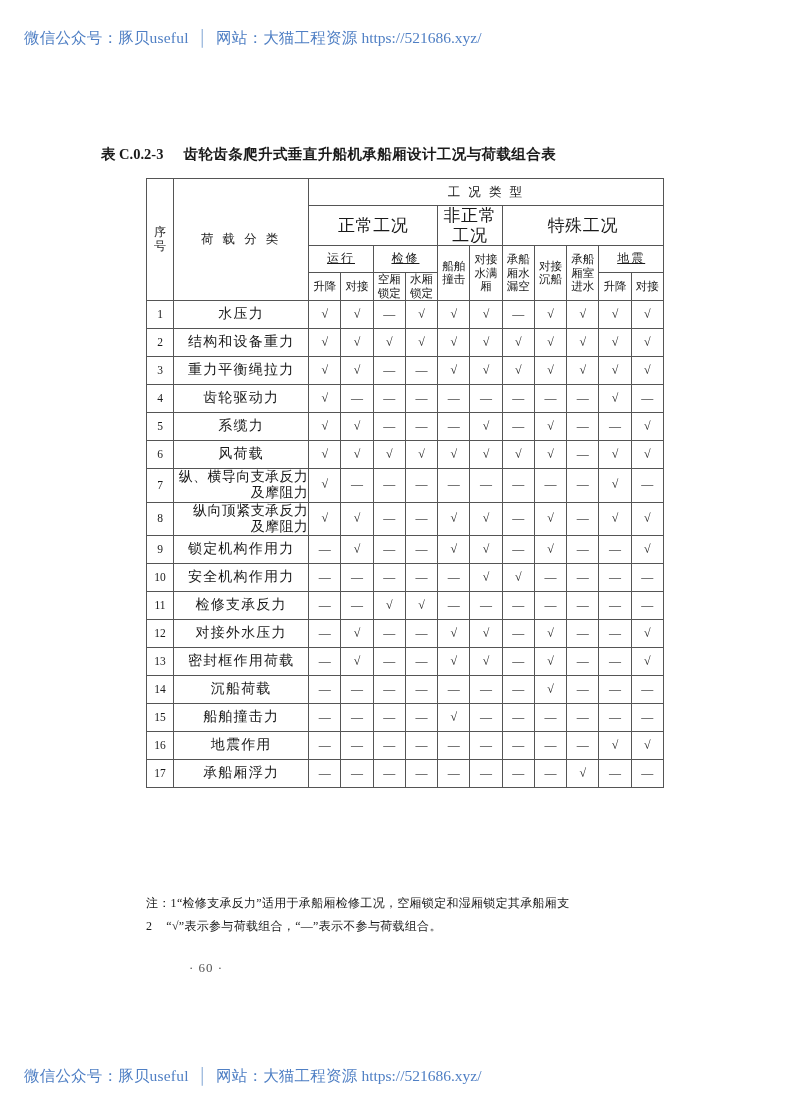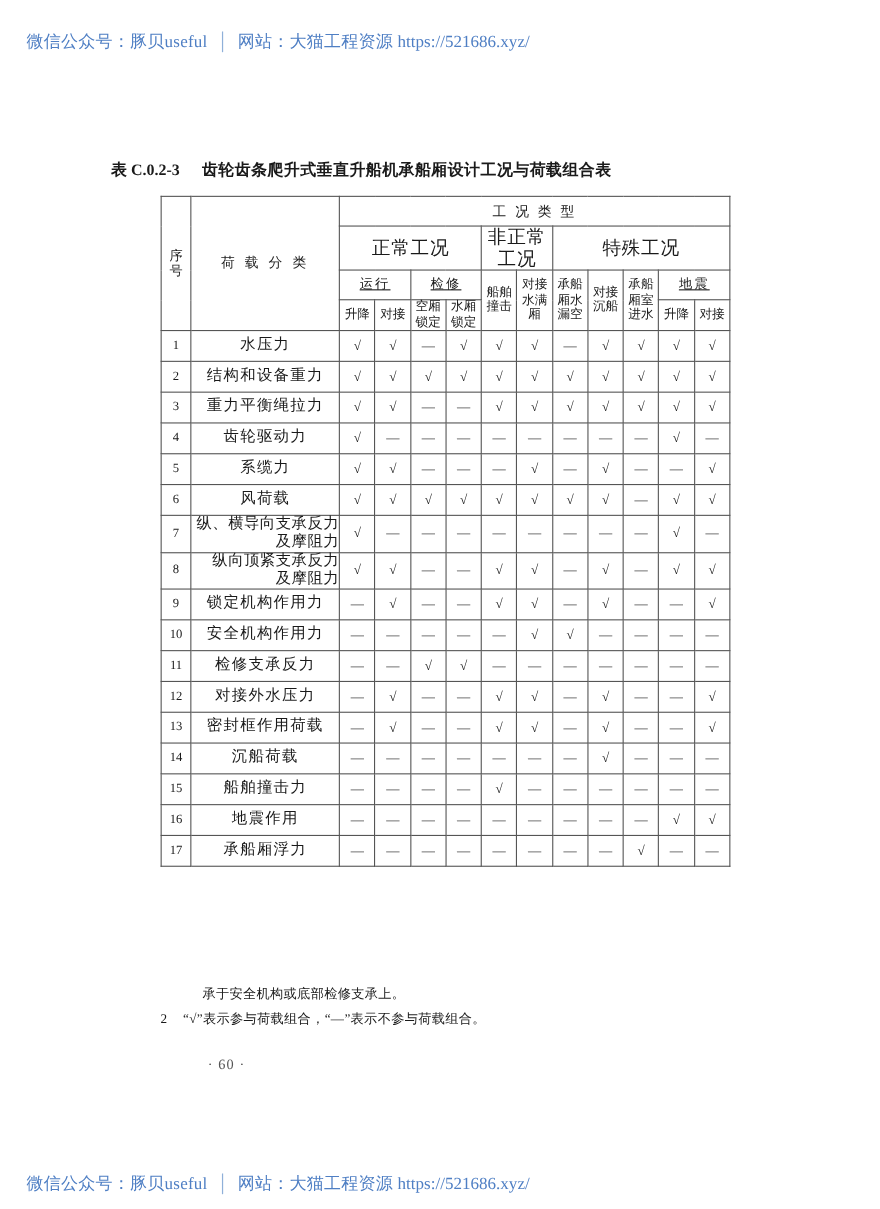--- a/index.html
+++ b/index.html
@@ -573,22 +573,25 @@
             <td class="mark dash">—</td>
             <td class="mark">√</td>
             <td class="mark dash">—</td>
             <td class="mark dash">—</td>
           </tr>
         </tbody>
     </table>
   </div>
 
   <div class="notes">
-    <div class="note-cont">
-      <span>承于安全机构或底部检修支承上。</span>
+    <div class="note-row">
+      <span class="note-lead">注：1</span>
+      <span class="note-body">
+        <span>“检修支承反力”适用于承船厢检修工况，空厢锁定和湿厢锁定其承船厢支</span>
+      </span>
     </div>
     <div class="note-row second">
       <span class="note-lead">2</span>
       <span class="note-body" style="padding-left:14px;">
         <span>“√”表示参与荷载组合，“—”表示不参与荷载组合。</span>
       </span>
     </div>
   </div>
 
   <div class="page-number">· 60 ·</div>

